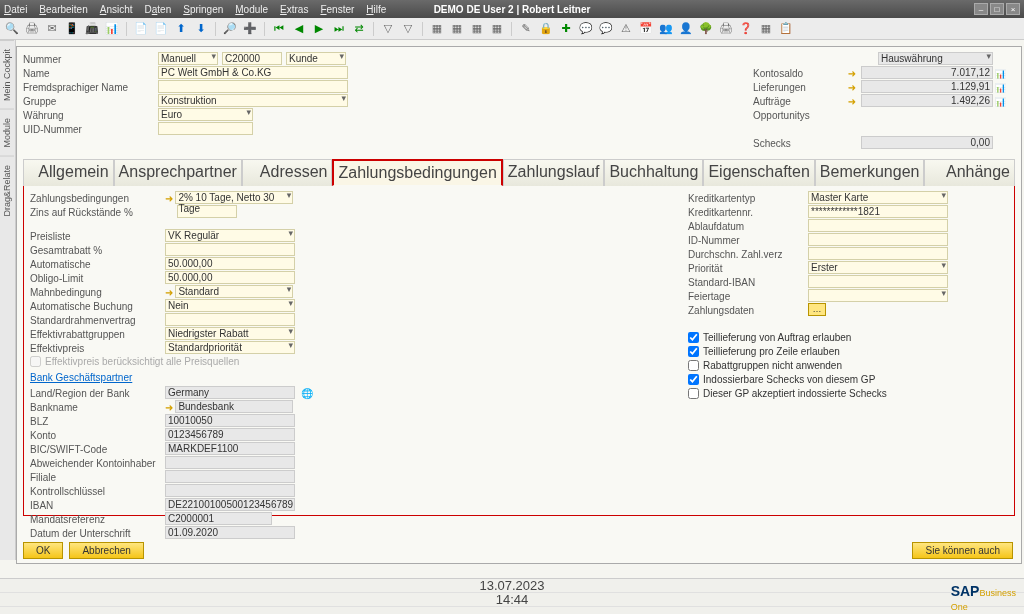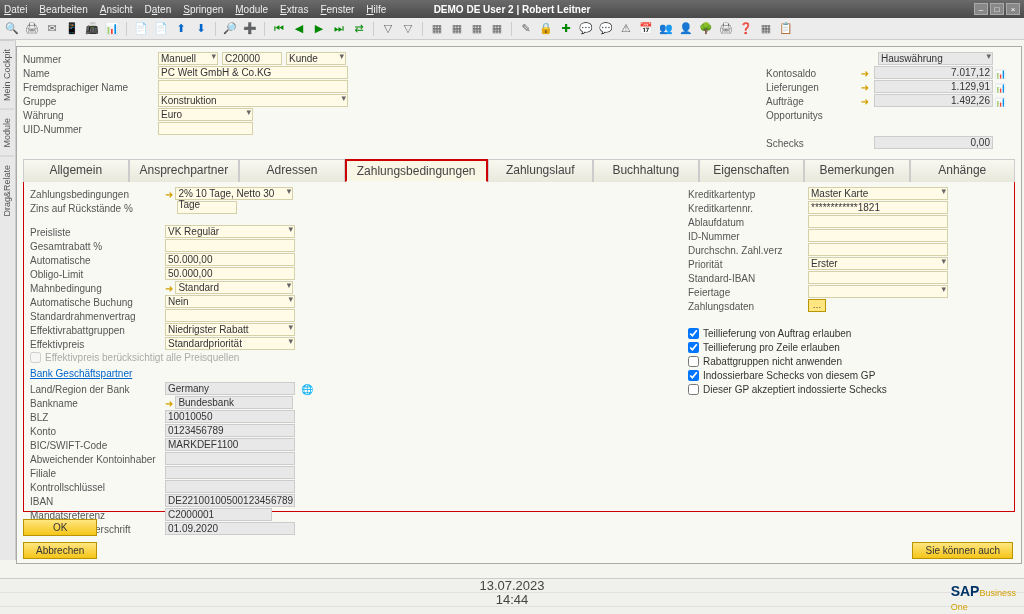--- a/index.html
+++ b/index.html
@@ -96,36 +96,36 @@
 .field-input.w95 { width: 95px; }
 .field-input.w110 { width: 110px; }
 .field-input.w160 { width: 160px; }
 .field-select { position: relative; display: inline-flex; }
 .field-select::after { content: "▾"; position: absolute; right: 2px; top: -1px; font-size: 9px; color: #666; pointer-events: none; }
 .header-grid { display: flex; gap: 20px; }
 .header-left { flex: 0 0 auto; }
 .header-right { margin-left: auto; padding-right: 8px; }
 .header-right .field-row { justify-content: flex-end; }
 .header-right .field-label { width: 90px; text-align: left; }
-.header-right .val { width: 119px; text-align: right; background: #e8e8e8; border: 1px solid #ccc; height: 13px; padding: 0 2px; }
+.header-right .val { width: 132px; text-align: right; background: #e8e8e8; border: 1px solid #ccc; height: 13px; padding: 0 2px; }
 .header-right .ylink { color: #d4a000; margin: 0 4px; width: 10px; text-align: center; }
 .header-right .chart-icon { width: 12px; color: #a06000; font-size: 9px; margin-left: 2px; }
 .tabs-row {
   display: flex;
   margin-top: 10px;
   background: #f0f0e8;
 }
 .tab {
   flex: 1;
-  text-align: center;
-  padding: 3px 10px;
+  text-align: right;
+  padding: 3px 4px;
   border: 1px solid #ccc;
   border-bottom: none;
   background: linear-gradient(to bottom, #f8f8f0, #e8e8dc);
-  font-size: 12px;
+  font-size: 16px;
   color: #444;
   cursor: pointer;
 }
 .tab.active {
   border: 2px solid #cc0000;
   border-bottom: 1px solid #f9f9f4;
   background: #faf6e6;
   font-weight: normal;
 }
 .tab-content {
@@ -143,21 +143,20 @@
 .section-label { color: #0066cc; text-decoration: underline; margin: 4px 0 2px 0; font-size: 10px; cursor: pointer; }
 .checkbox-row { display: flex; align-items: center; gap: 4px; height: 14px; }
 .checkbox-row input { width: 11px; height: 11px; }
 .checkbox-label.disabled { color: #aaa; }
 .footer-buttons {
   position: absolute;
   left: 6px;
   bottom: 4px;
   display: flex;
   gap: 6px;
-  flex-direction: column;
 }
 .footer-buttons .btn, .footer-right .btn {
   background: linear-gradient(to bottom, #ffe680, #f5c518);
   border: 1px solid #b89400;
   padding: 2px 12px;
   font-size: 10px;
   color: #333;
   cursor: pointer;
 }
 .footer-right {

